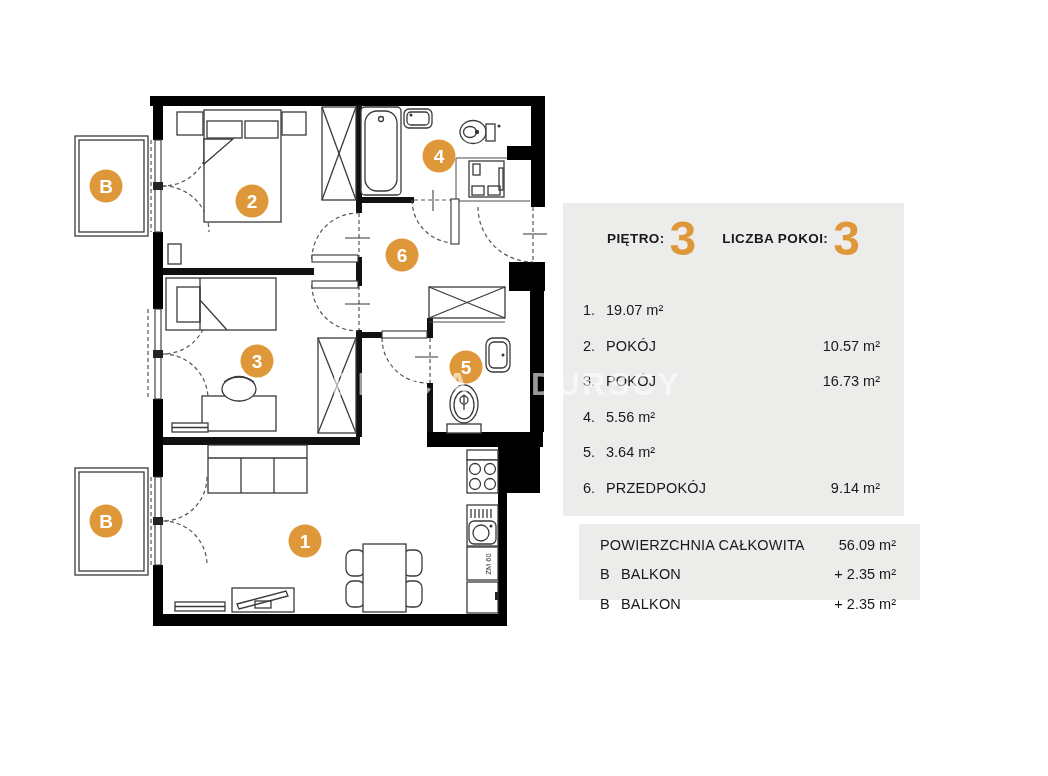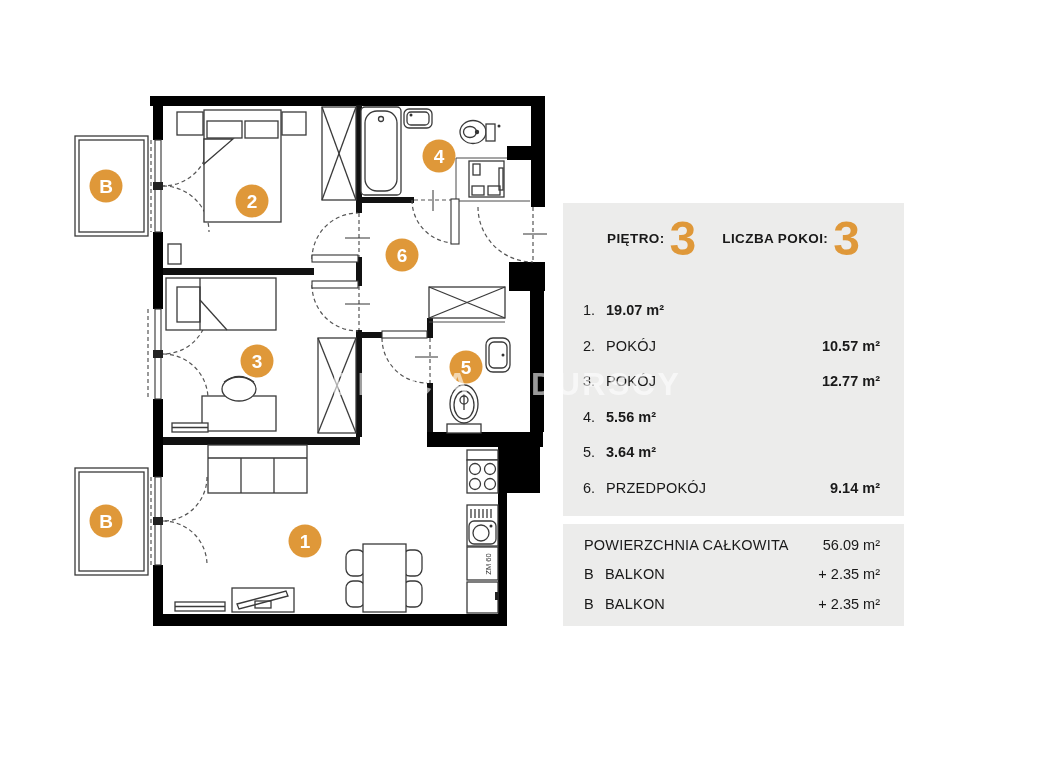--- a/index.html
+++ b/index.html
@@ -22,30 +22,30 @@
   .mull{fill:#222;}
   .circ{fill:var(--accent);}
   .circ-label{
     font-family:"Liberation Sans", sans-serif;font-size:19px;font-weight:bold;
     fill:#fff;text-anchor:middle;
   }
   .zm-label{font-family:"Liberation Sans", sans-serif;font-size:7.5px;fill:#333;text-anchor:middle;}
   
   .panel{position:absolute;background:var(--panel-bg);}
   #panel-main{left:563px;top:203px;width:341px;height:313px;}
-  #panel-summary{left:563px;top:524px;width:341px;height:102px;}
+  #panel-summary{left:579px;top:524px;width:341px;height:76px;}
   .ph{display:flex;justify-content:center;align-items:center;padding-top:16px;gap:26px;}
   .ph .grp{display:flex;align-items:center;}
   .ph .lbl{font-size:13.5px;font-weight:bold;letter-spacing:0.4px;}
   .ph .big{font-size:48px;font-weight:bold;color:var(--accent);line-height:0.82;margin-left:5px;}
   .rows{margin-top:34px;}
   .row{display:flex;align-items:center;height:35.5px;padding:0 24px 0 20px;font-size:14.5px;}
   .row .num{width:23px;}
   .row .name{flex:1;letter-spacing:0.2px;}
-  .row .area{text-align:center;white-space:nowrap;font-weight:bold;}
+  .row .area{text-align:center;white-space:nowrap;}
   .sum-rows{padding-top:6px;}
   .sum-row{display:flex;align-items:center;height:29.5px;padding:0 24px 0 21px;font-size:14.5px;}
   .sum-row .num{width:21px;}
   .sum-row .name{flex:1;letter-spacing:0.2px;}
   .sum-row .area{text-align:left;white-space:nowrap;}
   
   #watermark{
     position:absolute;left:332px;top:366px;z-index:30;pointer-events:none;
     font-size:32px;font-weight:bold;letter-spacing:2.5px;white-space:nowrap;
     color:var(--wm);
@@ -298,21 +298,21 @@
       <span class="area">19.07 m²</span>
     </div>
     <div class="row">
       <span class="num">2.</span>
       <span class="name">POKÓJ</span>
       <span class="area">10.57 m²</span>
     </div>
     <div class="row">
       <span class="num">3.</span>
       <span class="name">POKÓJ</span>
-      <span class="area">12.77 m²</span>
+      <span class="area">16.73 m²</span>
     </div>
     <div class="row">
       <span class="num">4.</span>
       <span class="area">5.56 m²</span>
     </div>
     <div class="row">
       <span class="num">5.</span>
       <span class="area">3.64 m²</span>
     </div>
     <div class="row">

